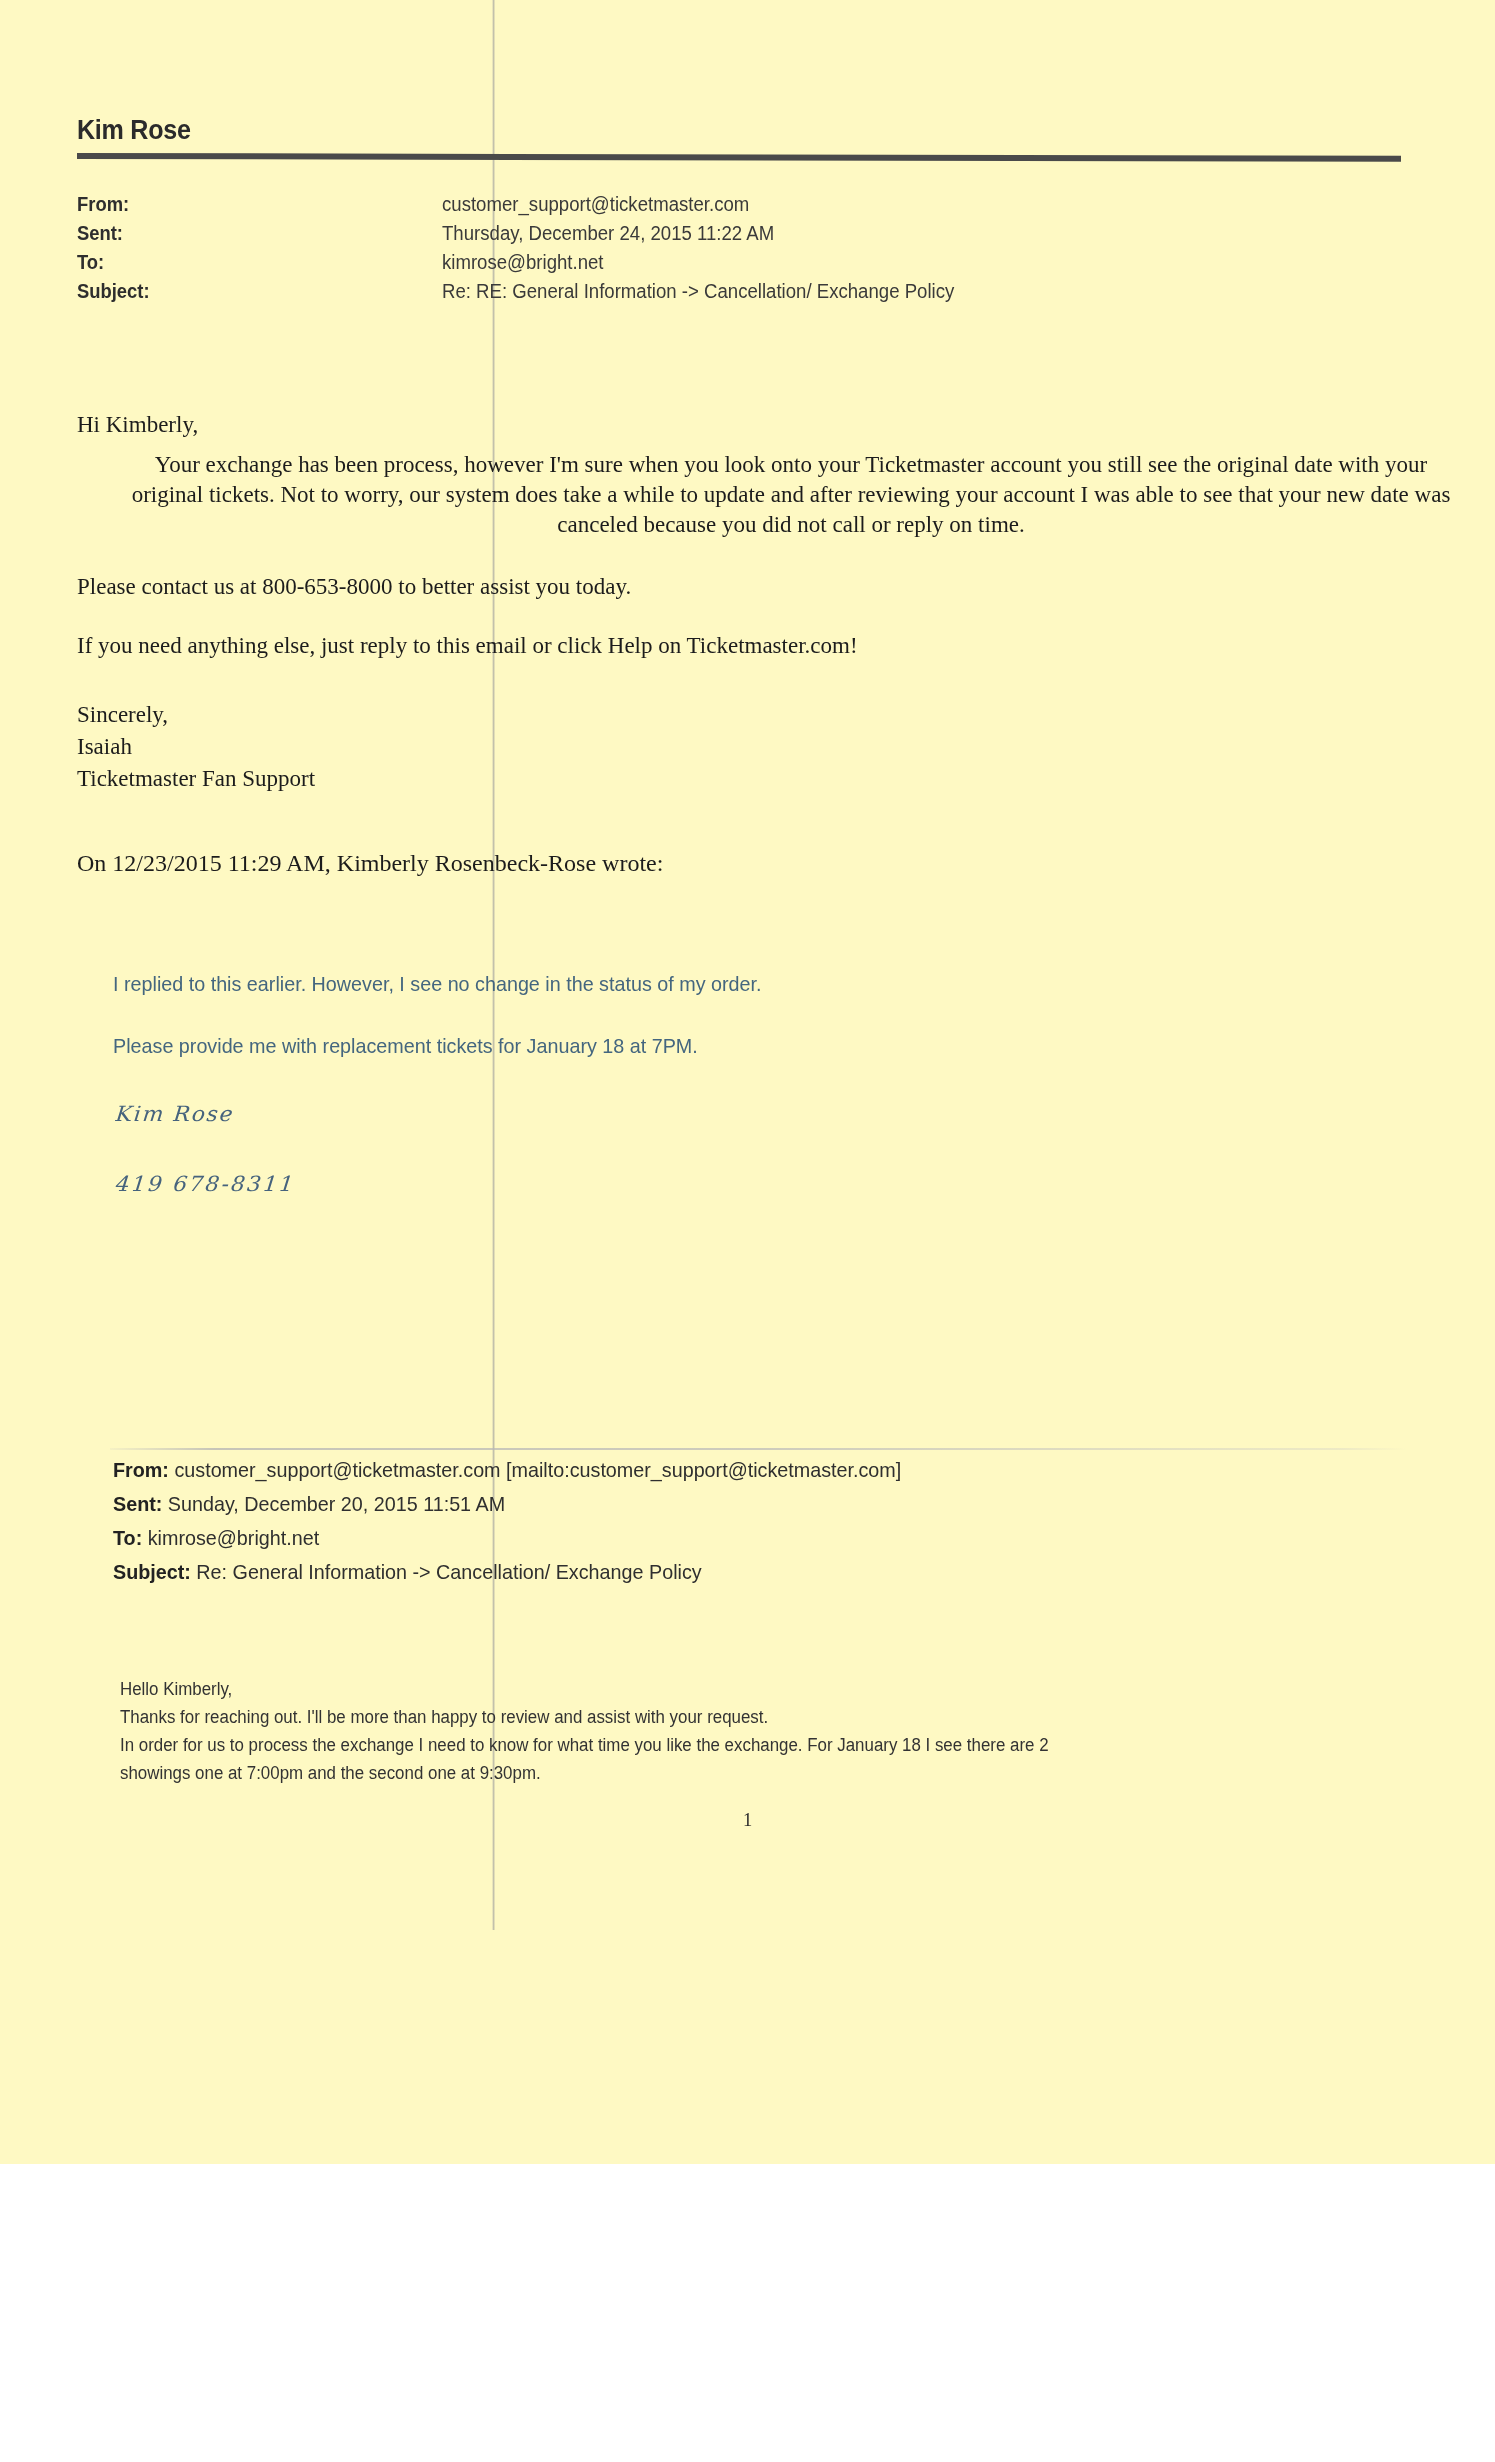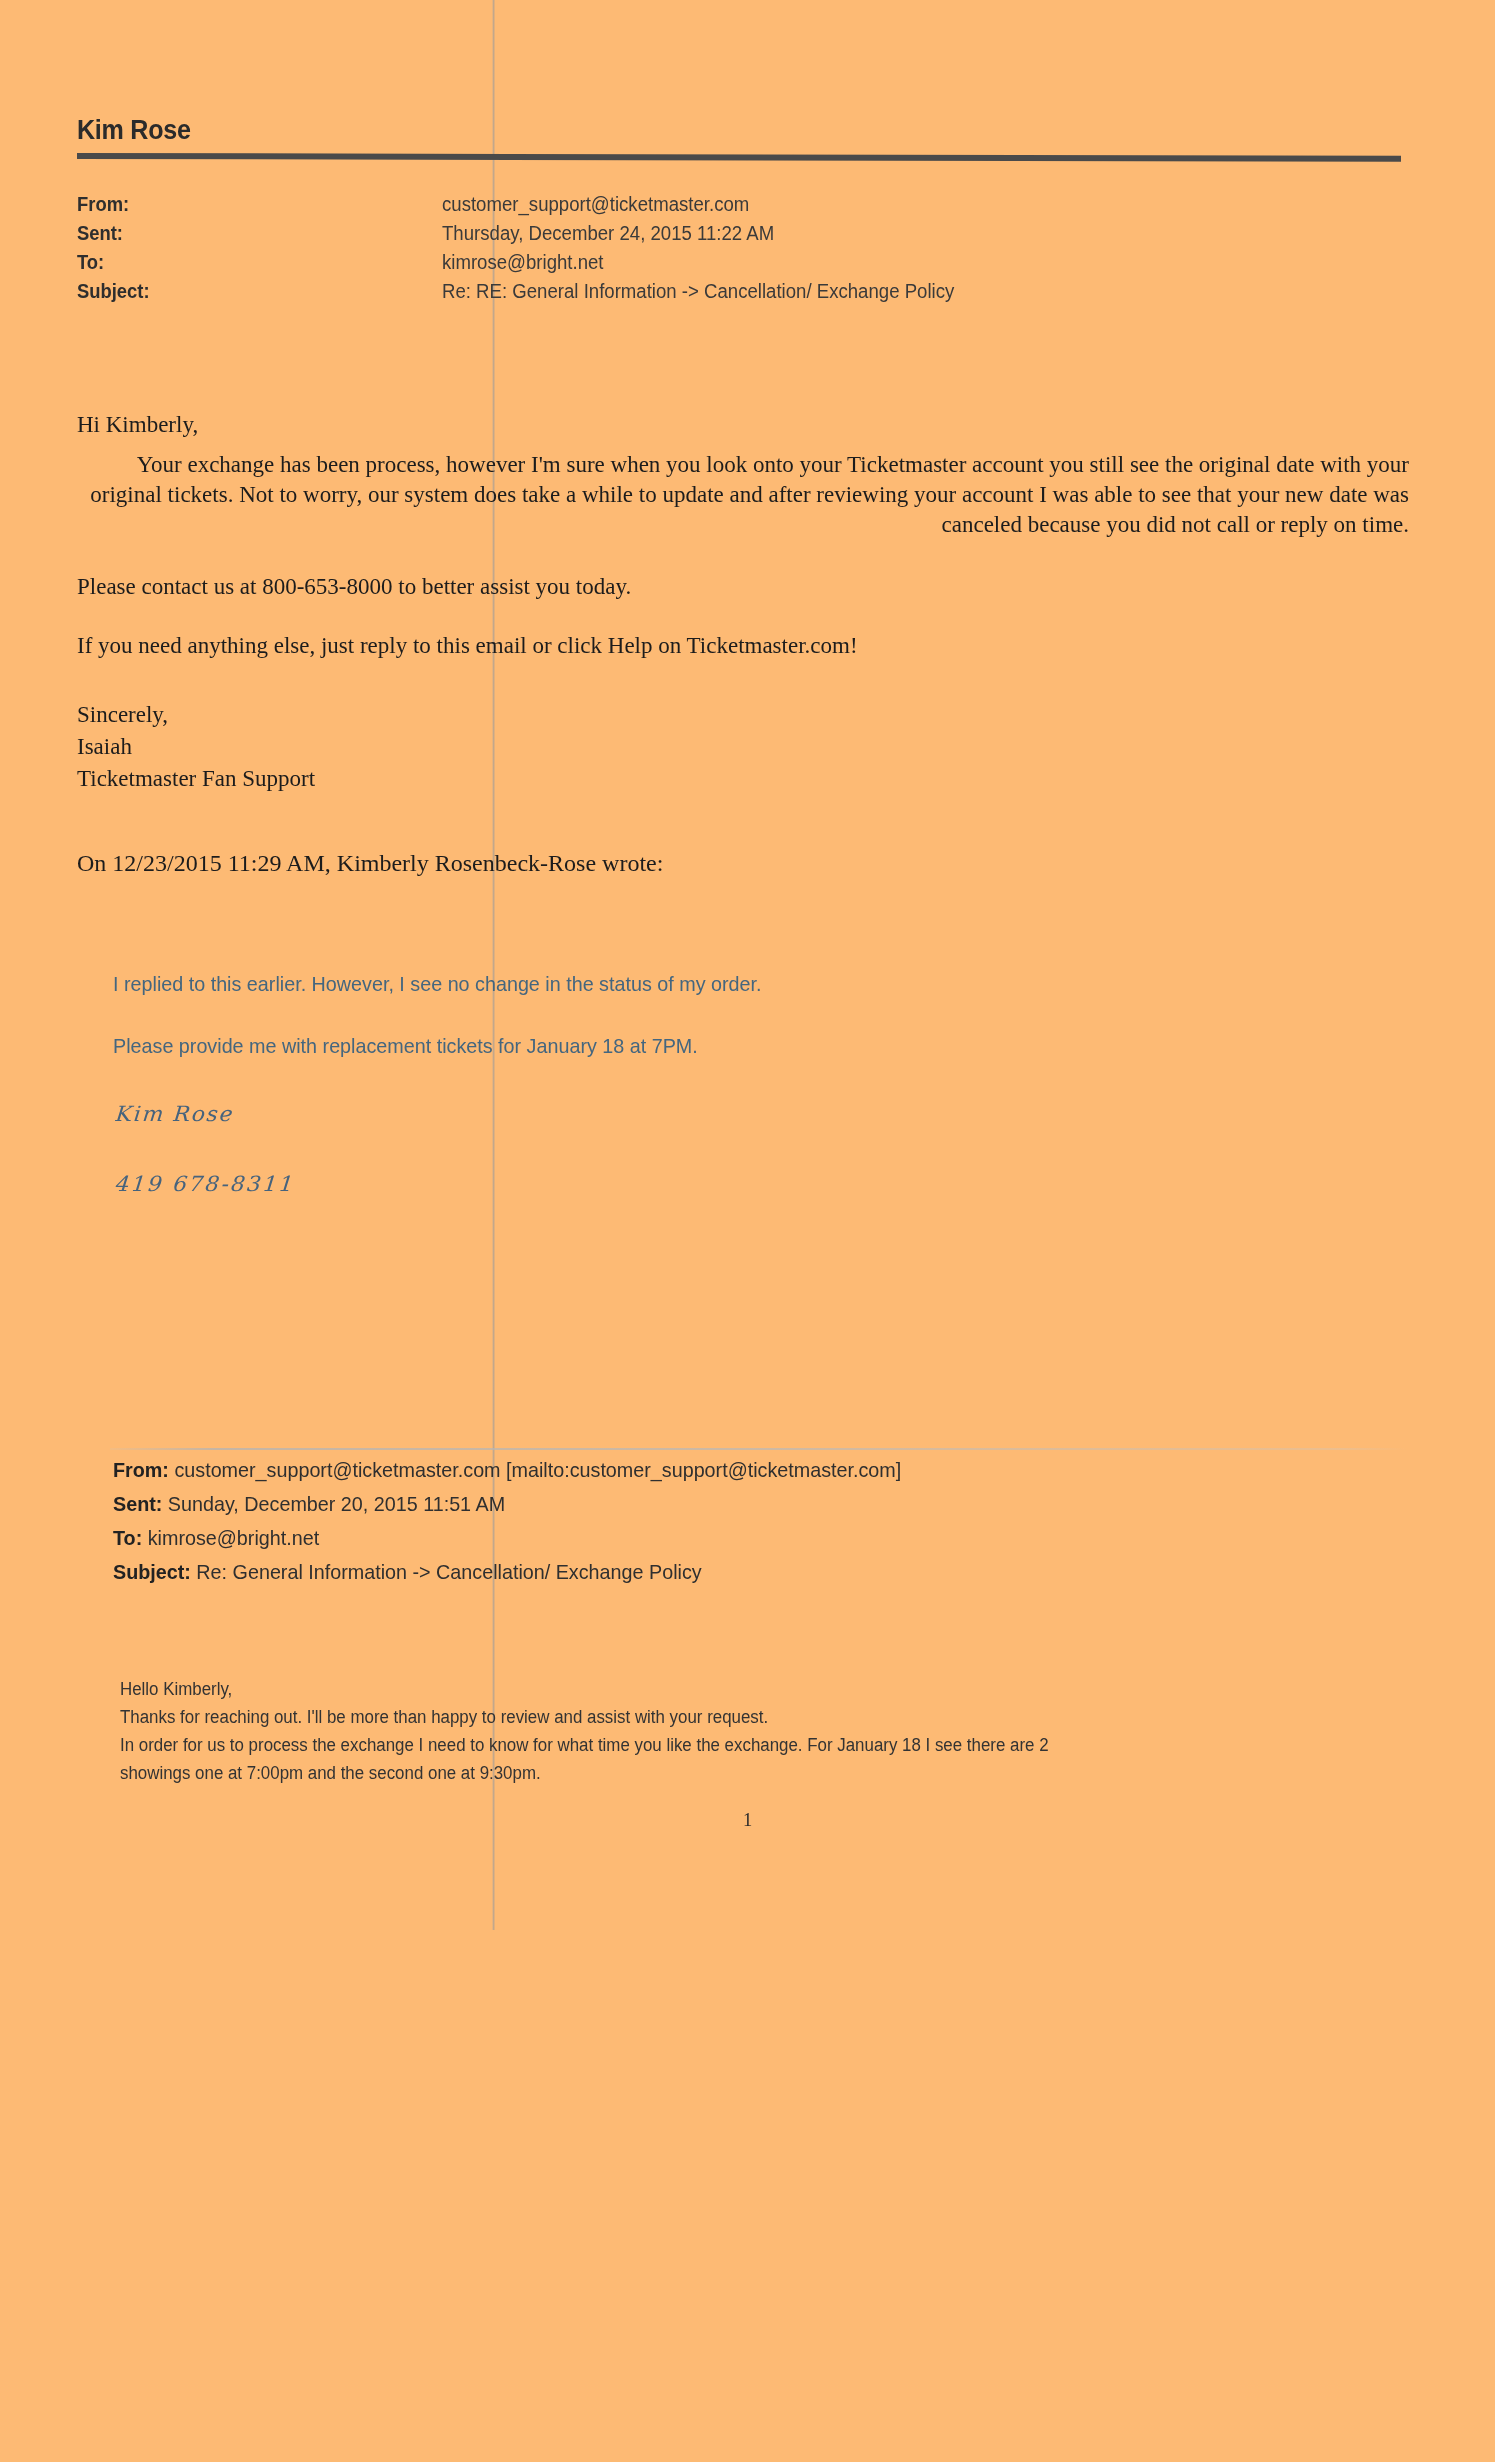--- a/index.html
+++ b/index.html
@@ -3,22 +3,22 @@
 <meta charset="utf-8">
 <style>
   html, body {
     margin: 0;
     padding: 0;
     background: #ffffff;
   }
   #page {
     position: relative;
     width: 1495px;
-    height: 2462px;
-    background: #fdba74;
+    height: 2164px;
+    background: #fef9c3;
     overflow: hidden;
     font-family: "Liberation Sans", sans-serif;
     -webkit-font-smoothing: antialiased;
   }
 
   
   .fold-line {
     position: absolute;
     top: 0;
     left: 492px;
@@ -93,21 +93,22 @@
     left: 77px;
     font-family: "Liberation Serif", "DejaVu Serif", serif;
     font-size: 23px;
     line-height: 30px;
     color: #1c1c1c;
   }
   #greeting { top: 410px; }
   #para-main {
     top: 450px;
     width: 1332px;
-    text-align: right;
+    text-align: center;
+    margin-left: 48px;
   }
   #para-contact { top: 572px; }
   #para-help { top: 631px; text-align: center; }
   #sig-block {
     top: 699px;
     line-height: 32px;
   }
   #quote-intro {
     top: 848px;
     font-size: 24px;

